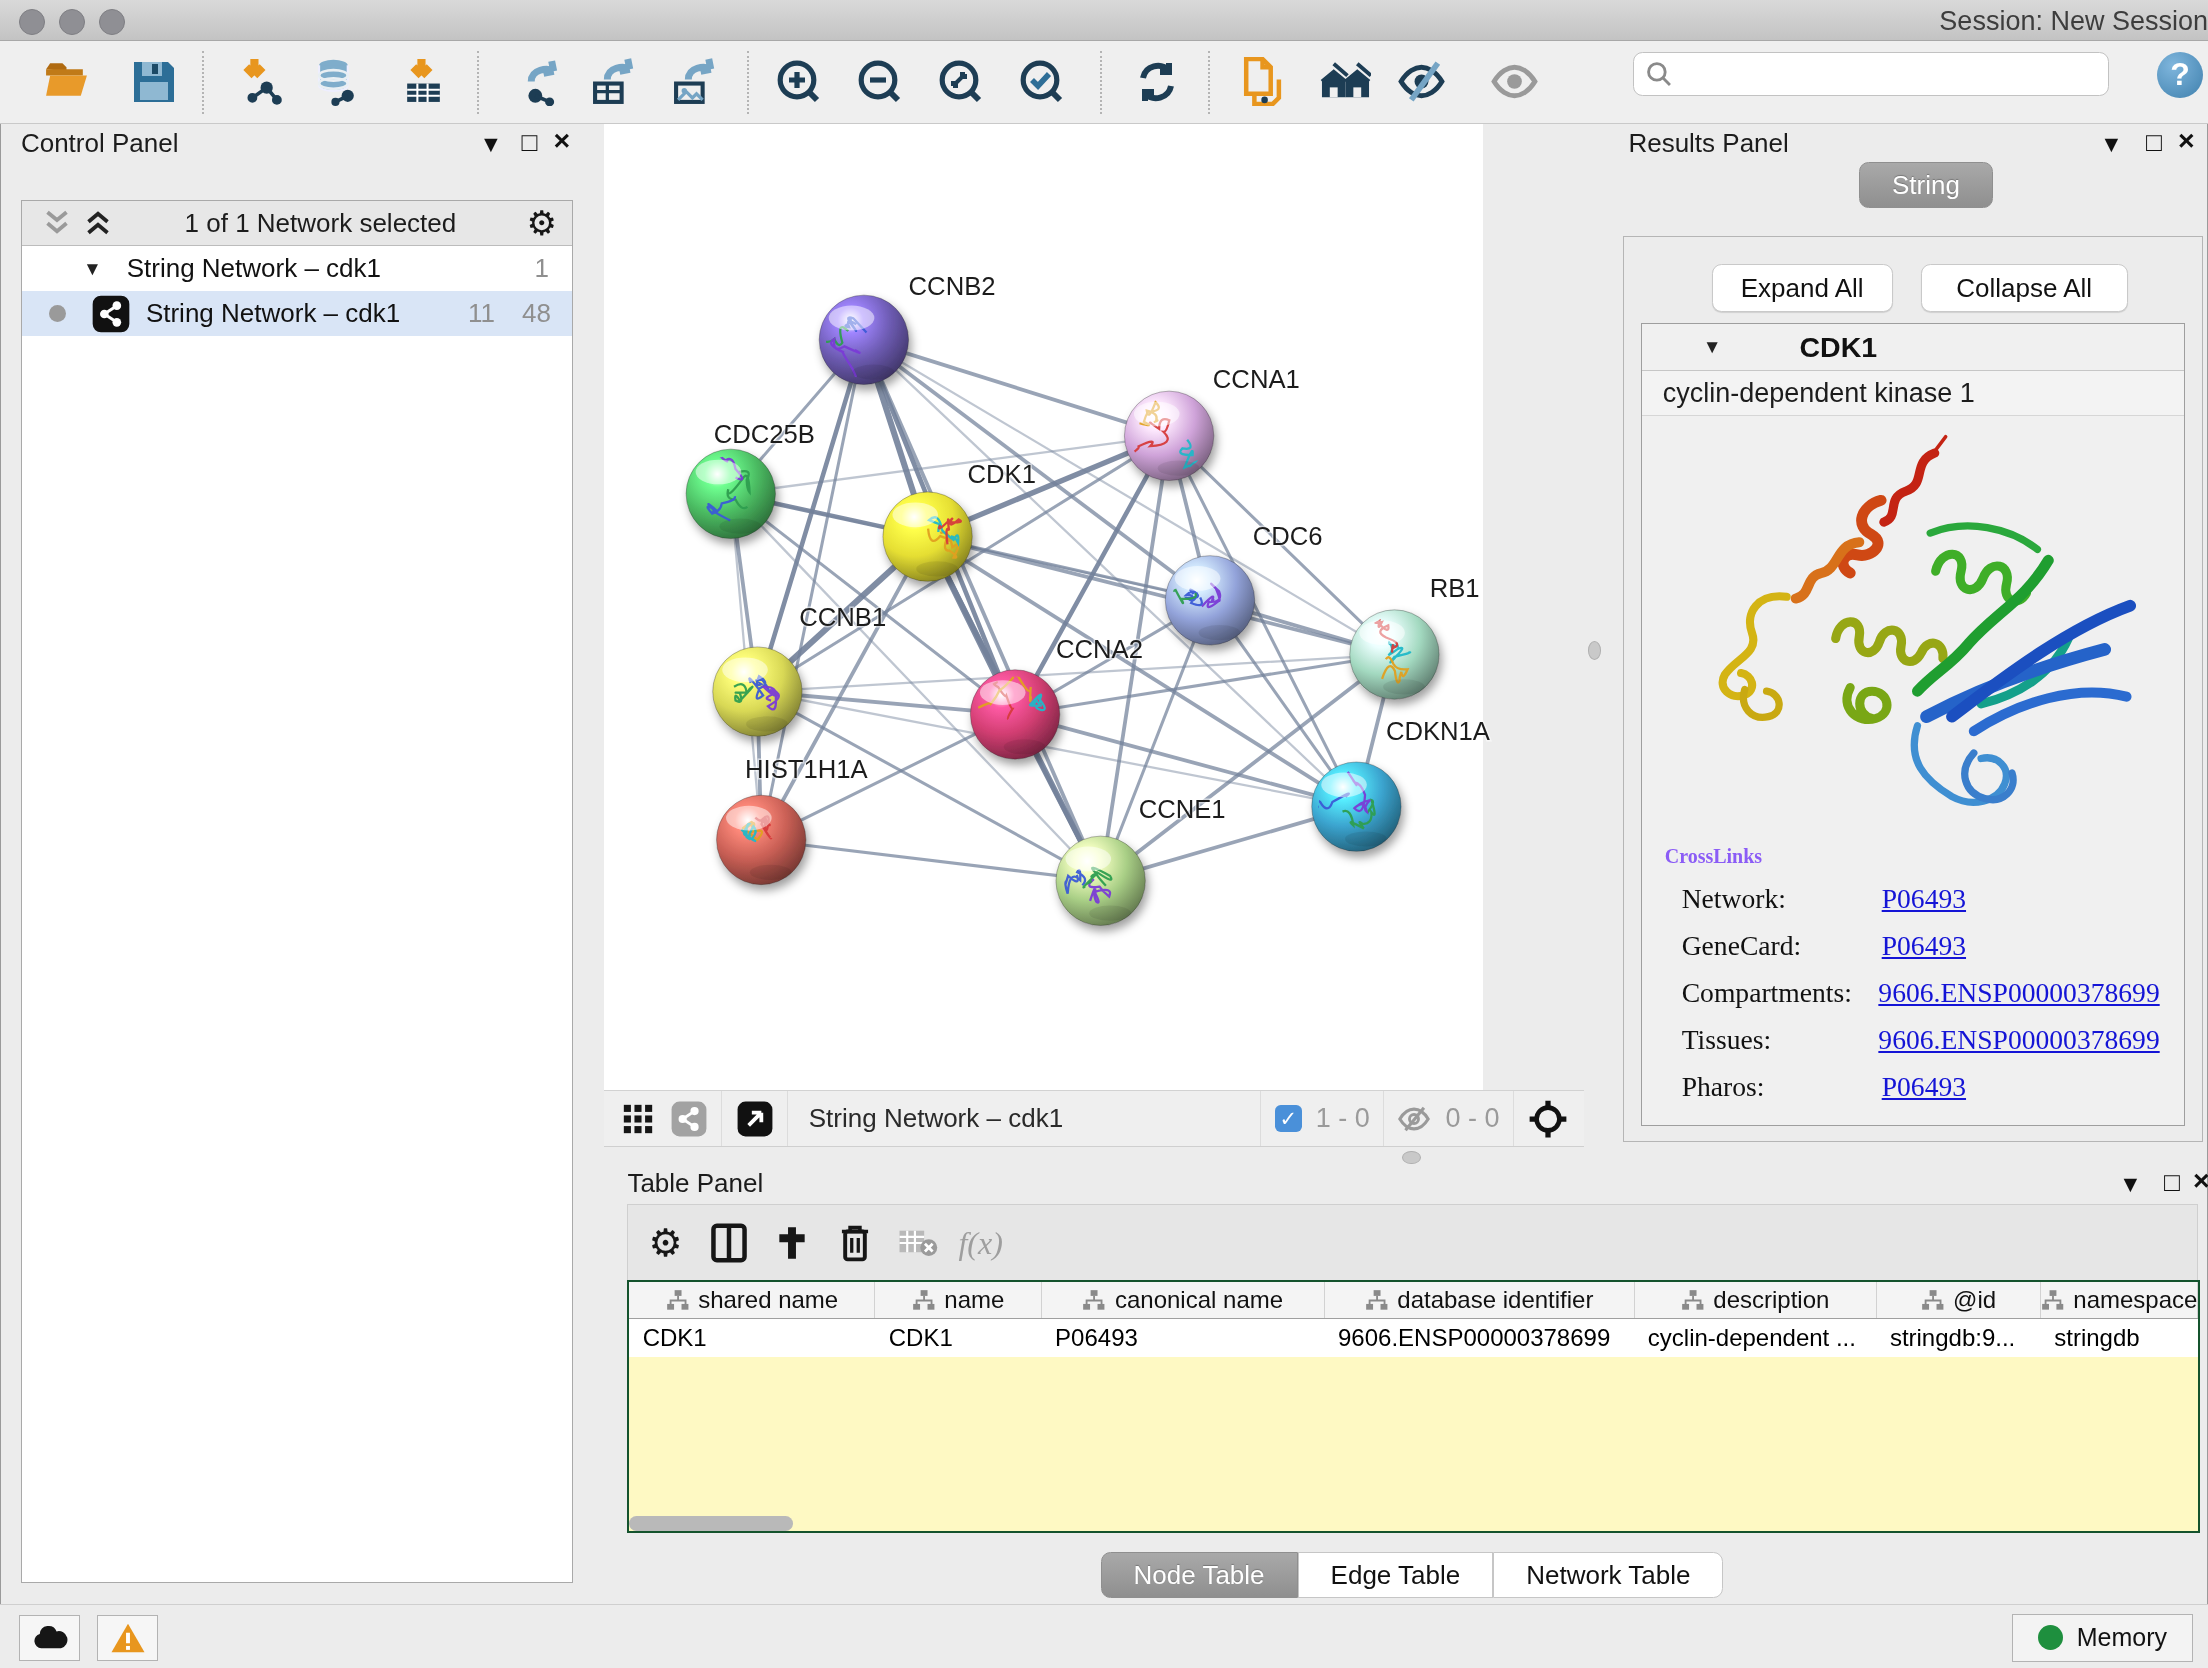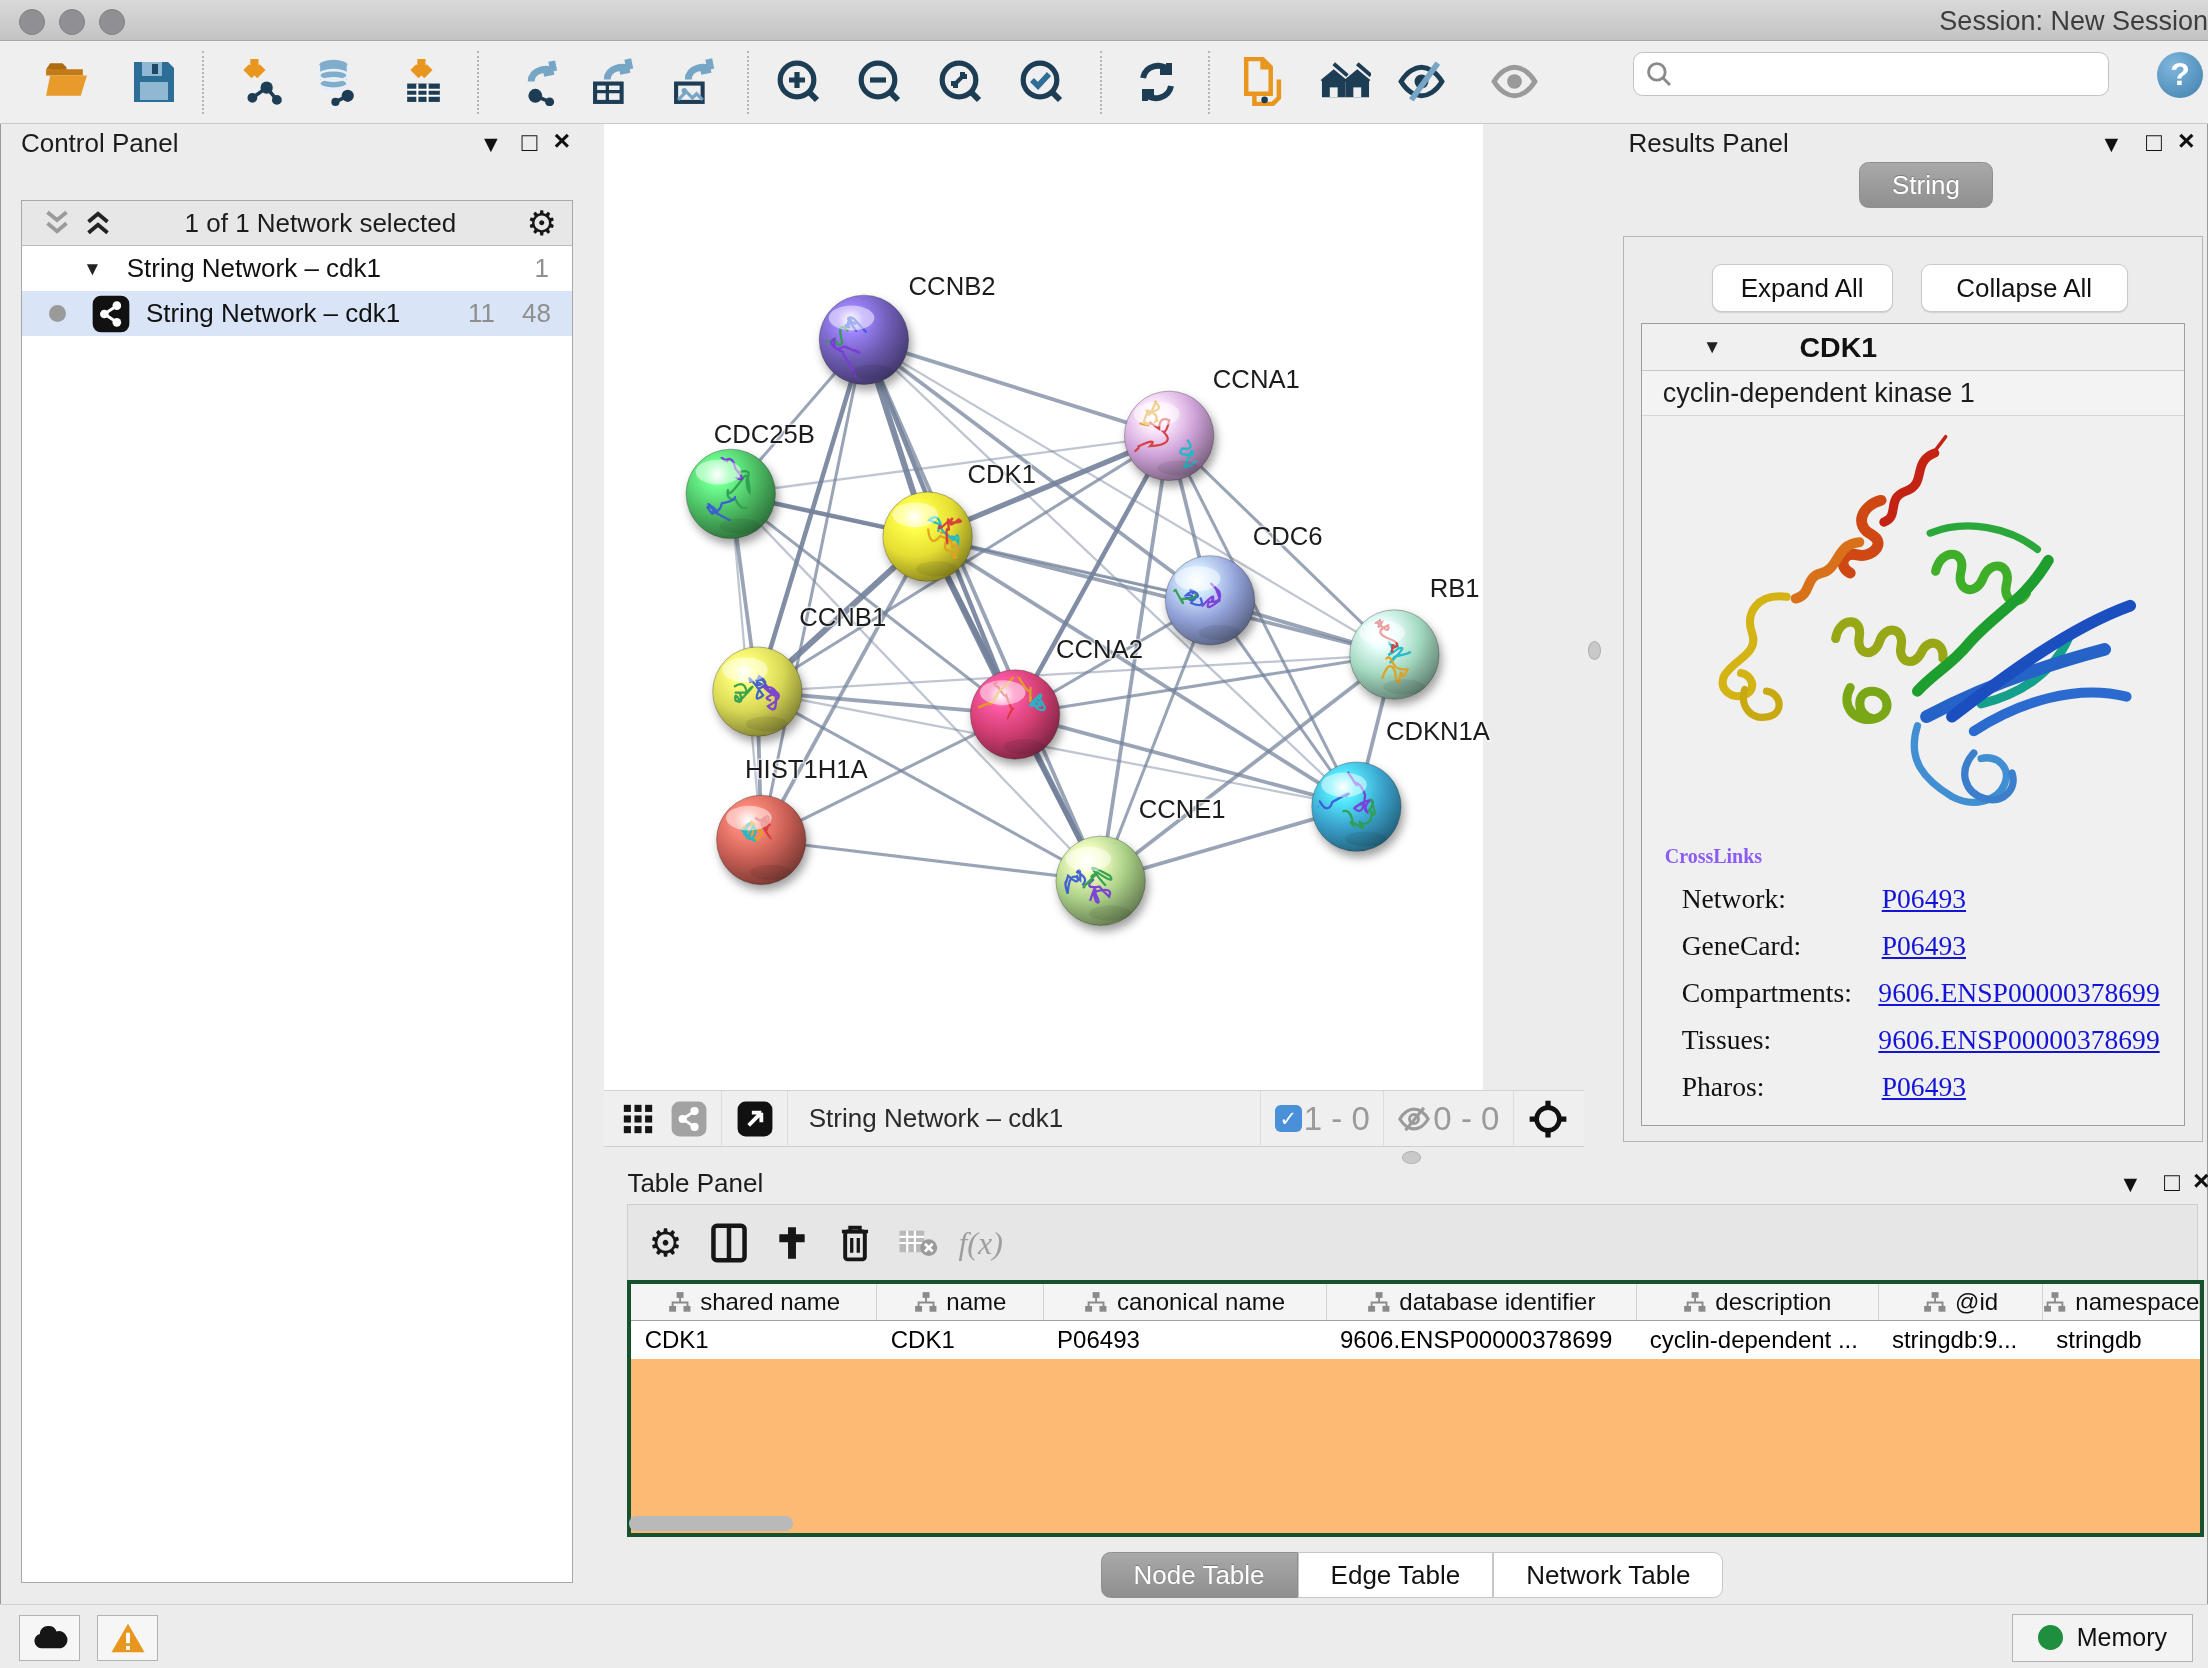--- a/index.html
+++ b/index.html
@@ -36,21 +36,21 @@
   #ctl-summary{flex:1;text-align:center;font-size:26px;color:#1c1c1c;}
   .treerow{height:45px;display:flex;align-items:center;font-size:26px;color:#111;}
   .treerow.sel{background:#d9e5f6;}
   .rownum{color:#8f8f8f;font-size:26px;}
   
   #net-canvas{position:absolute;left:604px;top:124px;width:879px;height:966px;background:#fff;}
   #net-status{position:absolute;left:604px;top:1090px;width:980px;height:55px;background:#efefef;
     border-top:1px solid #d2d2d2;border-bottom:1px solid #cfcfcf;display:flex;align-items:center;}
   .nssep{width:1px;height:55px;background:#dcdcdc;margin:0 13.3px;}
   .nstext{font-size:26px;color:#2a2a2a;}
-  .nscount{font-size:33px;color:#9a9a9a;margin-left:2px;}
+  .nscount{font-size:27px;color:#9a9a9a;margin-left:14px;}
   .splitdot{position:absolute;width:11.4px;height:17px;border-radius:50%;background:#c9c9c9;border:1px solid #b0b0b0;}
   
   #results-panel{position:absolute;left:1617px;top:126px;width:592px;height:1008px;}
   #res-box{position:absolute;left:5.7px;top:110px;width:578px;height:904px;border:1px solid #b5b5b5;background:#ececec;}
   .btn{display:inline-flex;align-items:center;justify-content:center;height:46px;background:#fff;border:1px solid #c9c9c9;
     border-radius:9.5px;font-size:26px;color:#111;cursor:pointer;box-shadow:0 1px 1px rgba(0,0,0,.12);}
   #res-card{position:absolute;left:17px;top:86px;width:542px;height:801px;border:1px solid #9e9e9e;background:#f0f0f0;}
   #res-card-hdr{height:46px;display:flex;align-items:center;border-bottom:1px solid #c6c6c6;}
   #res-name{font-size:28.5px;font-weight:bold;color:#111;}
   #res-desc{height:44px;display:flex;align-items:center;padding-left:21px;font-size:27px;color:#1c1c1c;
@@ -58,21 +58,21 @@
   #crosslinks{position:absolute;left:23px;top:521px;width:495px;font-family:"Liberation Serif","DejaVu Serif",serif;}
   #crosslinks-title{font-size:20px;font-weight:bold;color:#8b5cf6;margin-bottom:0;}
   .clrow{display:flex;margin:15px 0 15px 17px;font-size:27.6px;}
   .cllabel{width:200px;color:#111;}
   .clvalue{color:#1414d6;text-decoration:underline;cursor:pointer;}
   
   #table-panel{position:absolute;left:616px;top:1166px;width:1592px;height:434px;}
   #tbl-toolbar{position:absolute;left:11.4px;top:38px;width:1569px;height:76px;background:#e6e6e6;
     border:1px solid #cfcfcf;border-bottom:none;display:flex;align-items:center;}
   .ttb{width:63px;height:61px;display:flex;align-items:center;justify-content:center;cursor:pointer;}
-  #tbl-wrap{position:absolute;left:11.4px;top:114px;width:1569px;height:249px;background:#fdba74;border:4px solid #14532d;overflow:hidden;}
+  #tbl-wrap{position:absolute;left:11.4px;top:114px;width:1569px;height:249px;background:#fef9c3;border:2px solid #14532d;overflow:hidden;}
   #tbl-header{display:flex;height:36px;background:#f4f4f4;border-bottom:1.9px solid #9f9f9f;}
   .th{display:flex;align-items:center;justify-content:center;font-size:24px;color:#111;border-right:1px solid #d2d2d2;
       box-sizing:border-box;gap:9.5px;overflow:hidden;white-space:nowrap;}
   #tbl-row{display:flex;height:38px;background:#fff;}
   .td{display:flex;align-items:center;font-size:24px;color:#000;padding-left:13.3px;box-sizing:border-box;
       overflow:hidden;white-space:nowrap;}
   #hscroll{position:absolute;left:13.3px;top:350px;width:164px;height:15px;border-radius:7.6px;background:#b9b9b9;}
   #tbl-tabs{position:absolute;left:0;right:0;top:386px;display:flex;justify-content:center;}
   
   #bottombar{position:absolute;left:0;top:1604px;width:2208px;height:65px;background:#ececec;border-top:1px solid #cfcfcf;}

